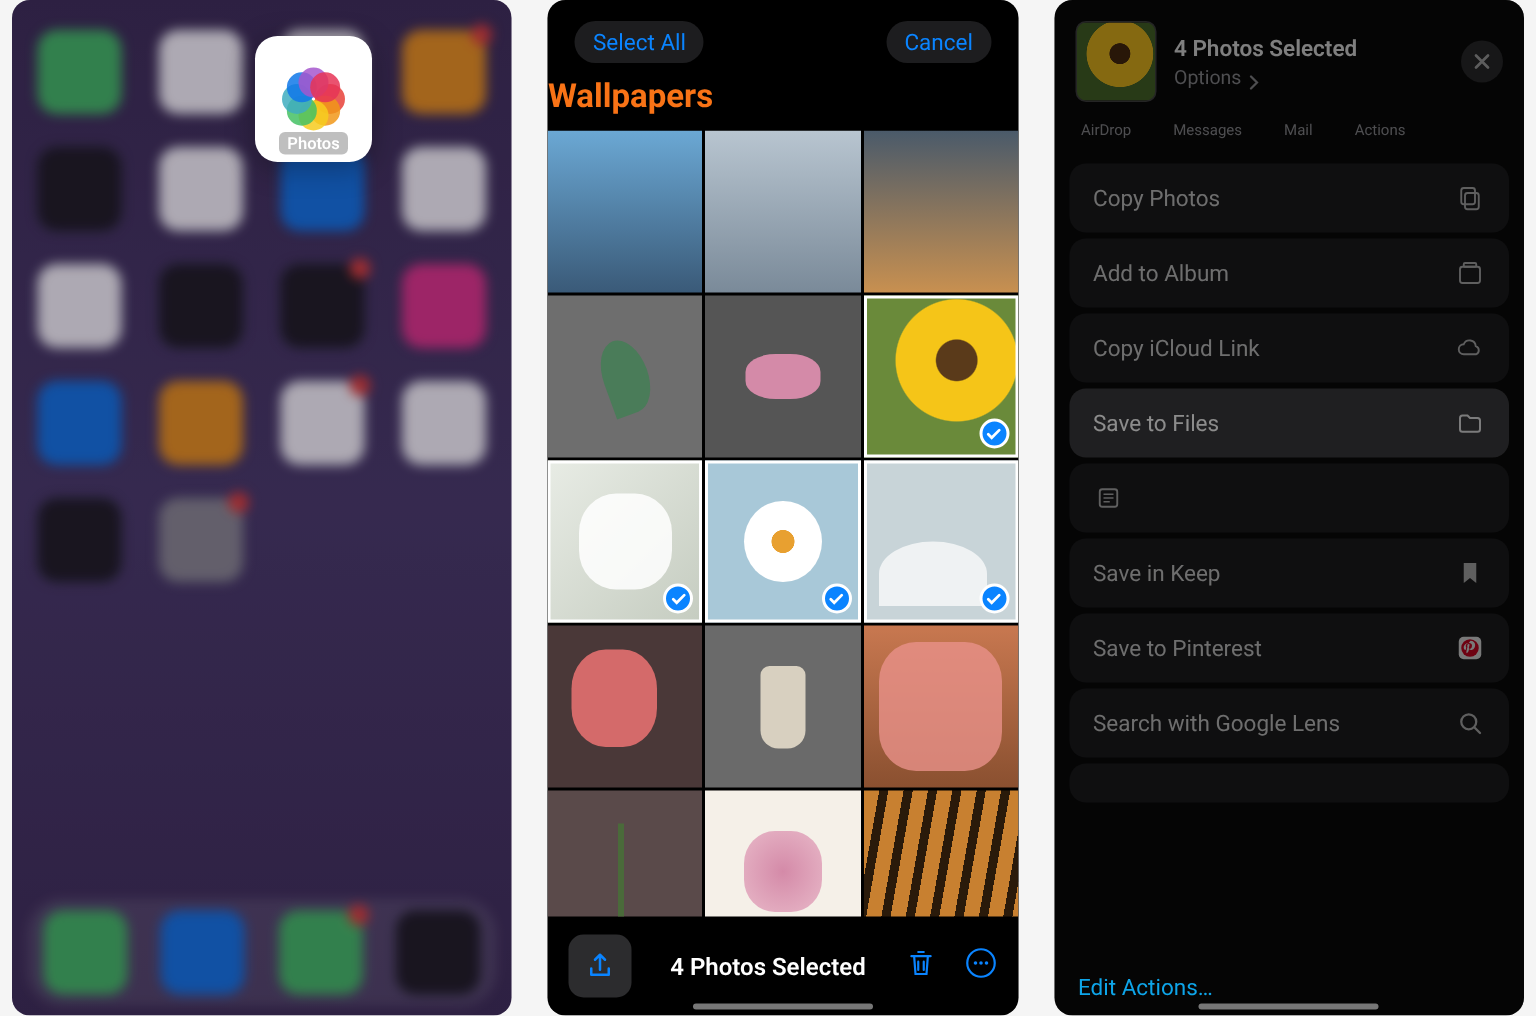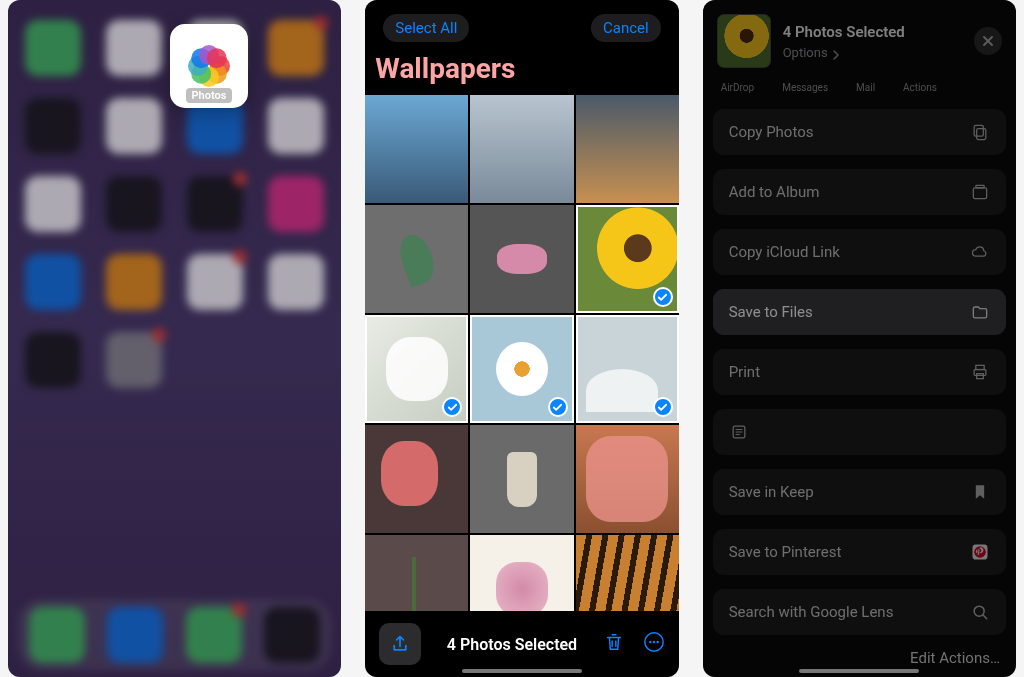--- a/index.html
+++ b/index.html
@@ -134,24 +134,24 @@
     font-size: 15px;
     color: #0a84ff;
     position: relative; z-index:3;
   }
   .sel-header span {
     background: rgba(120,120,128,0.24);
     padding: 5px 12px;
     border-radius: 14px;
   }
   .album-title {
-    color: #fca5a5;
-    font-size: 28px;
+    color: #f97316;
+    font-size: 22px;
     font-weight: 700;
-    padding: 4px 18px 10px 10px;
+    padding: 4px 18px 10px 0;
     position: relative; z-index:3;
   }
   .photo-grid {
     flex: 1;
     display: grid;
     grid-template-columns: repeat(3, 1fr);
     grid-auto-rows: 108px;
     gap: 2px;
     overflow: hidden;
     position: relative; z-index:1;
@@ -297,21 +297,21 @@
     padding: 4px 32px 10px 18px;
     font-size: 10px;
     color: #8e8e93;
     position: relative; z-index:1;
   }
   .app-row div { text-align:center; }
 
   .action-list {
     flex:1;
     padding: 6px 10px;
-    display:flex;flex-direction:column;gap:14px;
+    display:flex;flex-direction:column;gap:4px;
     position: relative; z-index:1;
     overflow:hidden;
   }
   .action-item {
     background: #1c1c1e;
     border-radius: 11px;
     padding: 13px 16px;
     display: flex;
     align-items: center;
     justify-content: space-between;
@@ -319,24 +319,24 @@
     font-size: 15px;
   }
   .action-item.highlight {
     background: #3a3a3c;
     color: #fff;
     position: relative; z-index:3;
   }
   .action-icon { width:20px;height:20px;display:flex;align-items:center;justify-content:center;opacity:0.85; }
   .action-icon svg{width:20px;height:20px;}
   .edit-link {
-    color: #737373;
+    color: #0ea5e9;
     font-size: 15px;
     padding: 10px 16px;
-    position: relative; z-index:3;text-align:right;
+    position: relative; z-index:3;
   }
 </style>
 </head>
 <body>
 
 <div class="panel home">
   <div class="home-grid">
     <div class="app-icon green"></div>
     <div class="app-icon white"></div>
     <div class="app-icon white"></div>
@@ -527,30 +527,20 @@
       </div>
       <div class="action-item highlight">
         <span>Save to Files</span>
         <span class="action-icon">
           <svg viewBox="0 0 24 24">
             <path d="M4 8a2 2 0 012-2h4l2 2h6a2 2 0 012 2v7a2 2 0 01-2 2H6a2 2 0 01-2-2V8z" stroke="#fff" stroke-width="1.6" fill="none"></path>
           </svg>
         </span>
       </div>
       <div class="action-item">
-        <span>Print</span>
-        <span class="action-icon">
-          <svg viewBox="0 0 24 24">
-            <rect x="7" y="4" width="10" height="5" stroke="#c8c8c8" stroke-width="1.5" fill="none"></rect>
-            <rect x="5" y="9" width="14" height="7" rx="1" stroke="#c8c8c8" stroke-width="1.5" fill="none"></rect>
-            <rect x="8" y="14" width="8" height="6" stroke="#c8c8c8" stroke-width="1.5" fill="none"></rect>
-          </svg>
-        </span>
-      </div>
-      <div class="action-item">
         <span class="action-icon">
           <svg viewBox="0 0 24 24">
             <rect x="5" y="5" width="14" height="14" rx="2" stroke="#c8c8c8" stroke-width="1.5" fill="none"></rect>
             <path d="M8 9h8M8 12h8M8 15h5" stroke="#c8c8c8" stroke-width="1.3"></path>
           </svg>
         </span>
       </div>
       <div class="action-item">
         <span>Save in Keep</span>
         <span class="action-icon">

